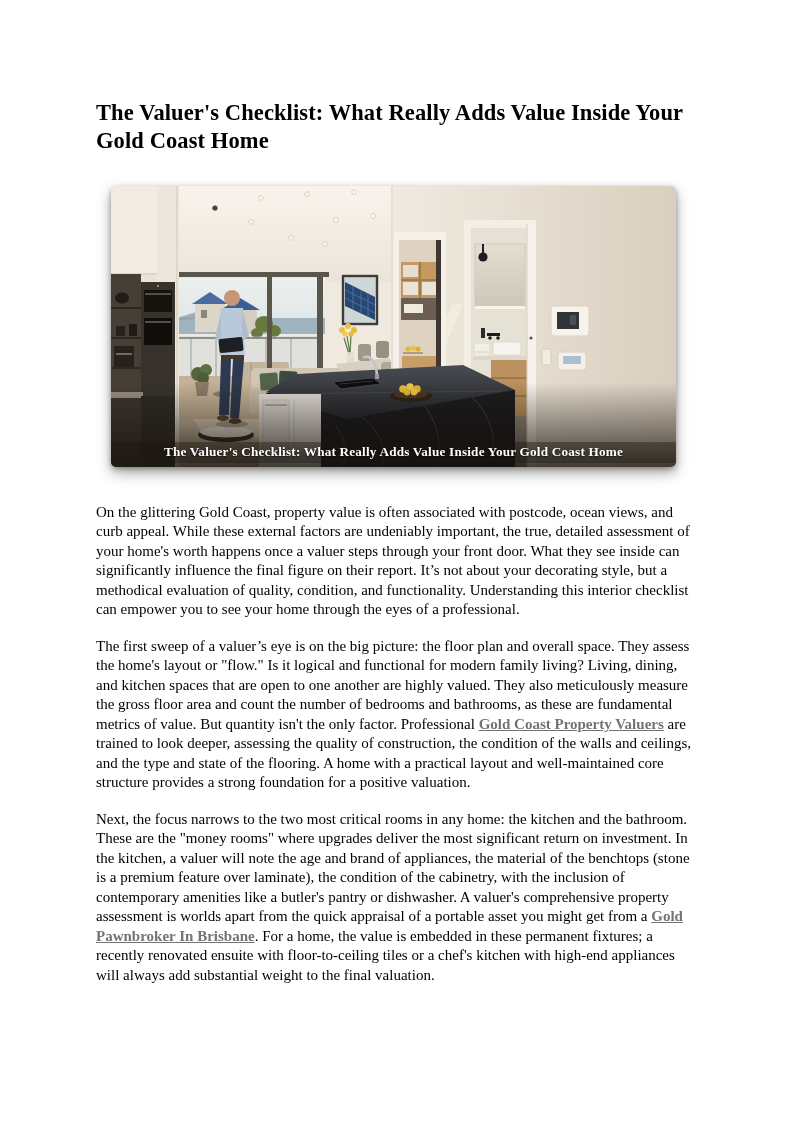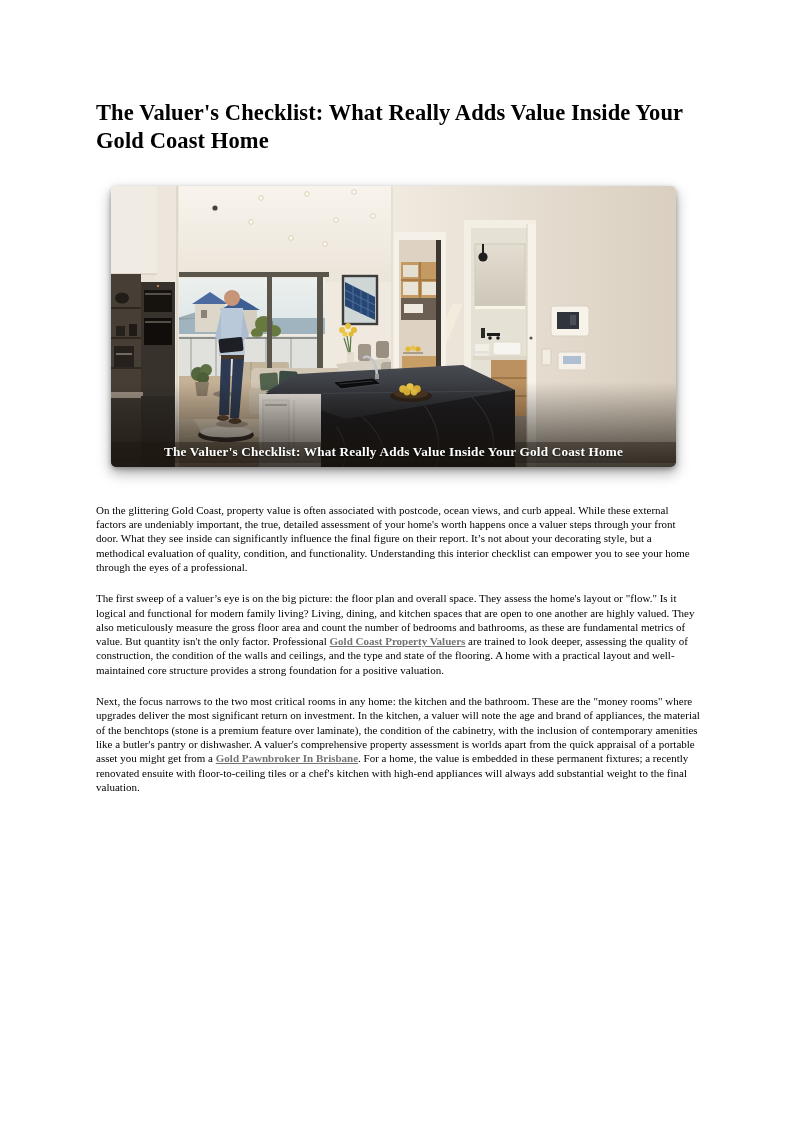--- a/index.html
+++ b/index.html
@@ -46,21 +46,21 @@
     color: #ffffff;
     font-weight: bold;
     font-size: 13.2px;
     letter-spacing: 0.2px;
     text-shadow: 0 1px 2px rgba(0,0,0,0.75);
     white-space: nowrap;
   }
   .body-text {
     margin-top: 36px;
     width: 604px;
-    font-size: 11px;
+    font-size: 15px;
     line-height: 1.3;
     color: #000000;
   }
   .body-text p { margin-bottom: 17px; }
   .inline-link {
     color: #737373;
     font-weight: bold;
     text-decoration: underline;
     cursor: pointer;
   }

